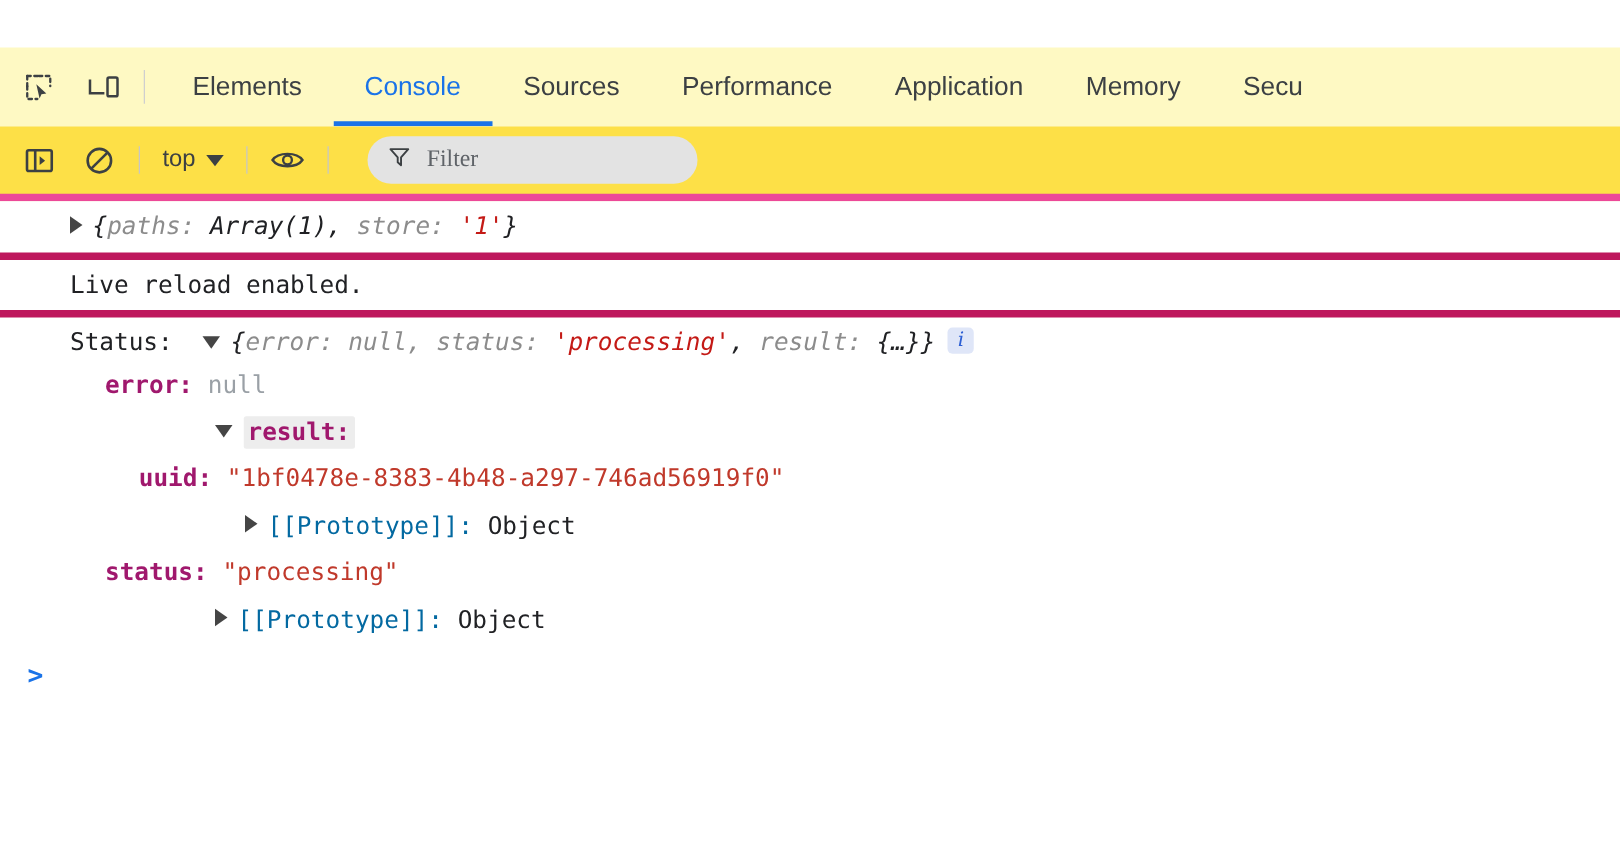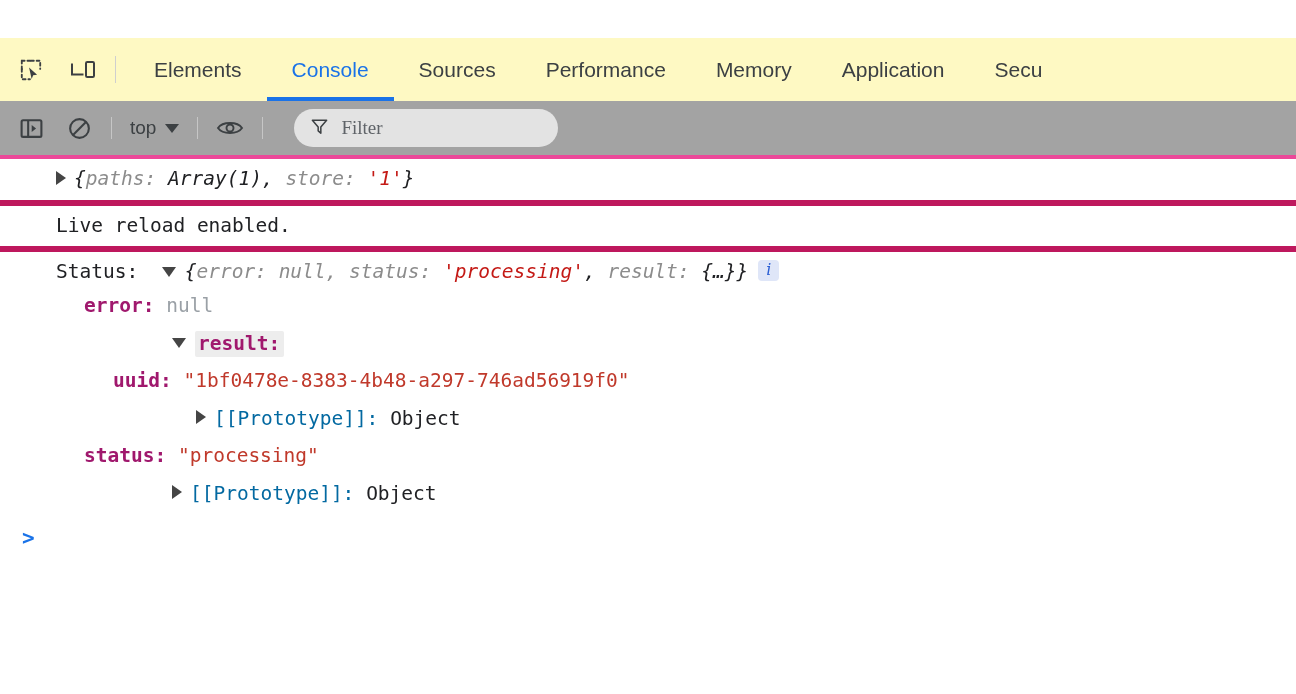--- a/index.html
+++ b/index.html
@@ -82,22 +82,22 @@
     left: 0;
     right: 0;
     bottom: 0;
     height: 4px;
     background: #1a73e8;
   }
 
   
   .consoletoolbar {
     height: 54px;
-    background: #a3a3a3;
-    border-bottom: 4px solid #ec4899;
+    background: #fde047;
+    border-bottom: 6px solid #ec4899;
     display: flex;
     align-items: center;
     padding-left: 13px;
     flex: none;
   }
   .cticon {
     width: 36px;
     height: 36px;
     display: flex;
     align-items: center;
@@ -216,21 +216,21 @@
     position: relative;
     top: -2px;
     margin-left: 10px;
   }
 
   .objline {
     padding: 9px 0 9px 56px;
     white-space: nowrap;
   }
   .indent1 { padding-left: 84px; }
-  .indent2 { padding-left: 113px; }
+  .indent2 { padding-left: 88px; margin-left: 23px; }
 
   .statuslabel { color: #202124; }
 
   .prompt {
     padding: 16px 0 0 22px;
     color: #1a73e8;
     font-family: "DejaVu Sans Mono", monospace;
     font-size: 21px;
     font-weight: bold;
   }
@@ -262,22 +262,22 @@
       </div>
     </div>
 
     <div class="tabsep"></div>
 
     <div class="tabs">
       <div class="tab">Elements</div>
       <div class="tab active">Console</div>
       <div class="tab">Sources</div>
       <div class="tab">Performance</div>
+      <div class="tab">Application</div>
       <div class="tab">Memory</div>
-      <div class="tab">Application</div>
       <div class="tab">Secu</div>
     </div>
   </div>
 
   <div class="consoletoolbar">
 
     <div class="cticon">
       <svg width="25" height="25" viewBox="0 0 24 24" aria-hidden="true">
         <rect x="2.5" y="4" width="19" height="16" rx="1.4" fill="none" stroke="#3c4043" stroke-width="2"></rect>
         <path d="M8.8 4 V20" stroke="#3c4043" stroke-width="2"></path>

